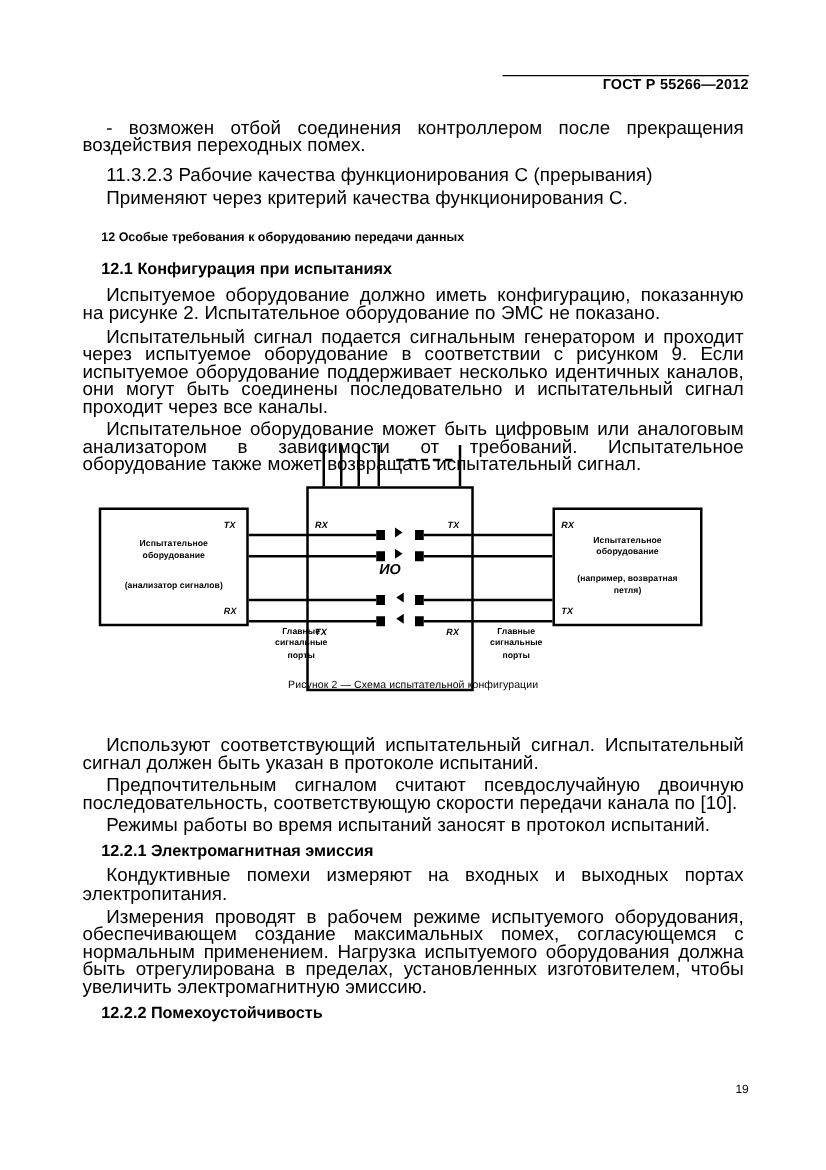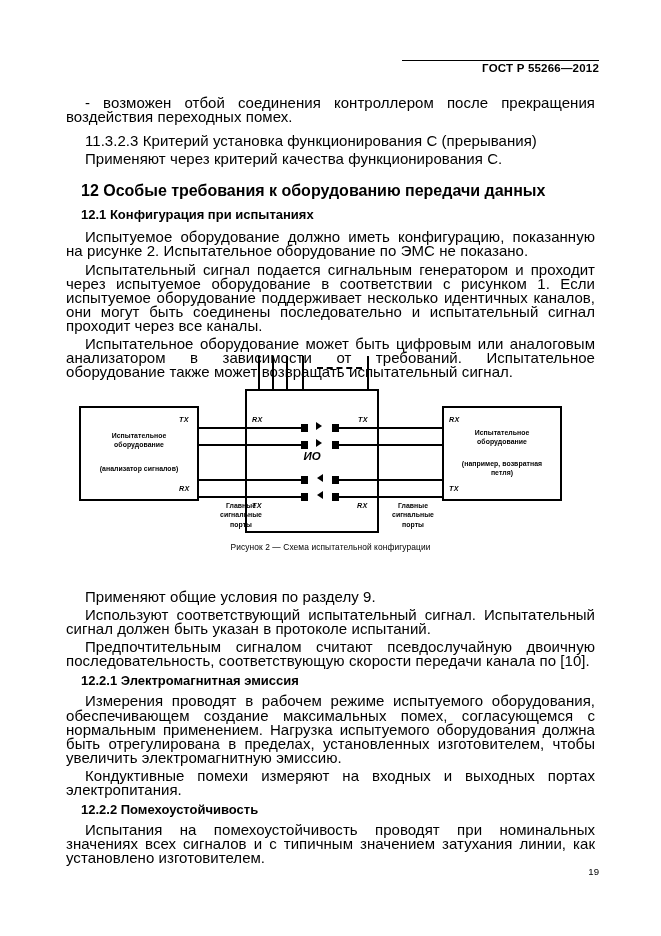--- a/index.html
+++ b/index.html
@@ -54,21 +54,21 @@
     font-size: 15px;
     line-height: 14.1px;
     text-align: justify;
     text-indent: 19px;
     letter-spacing: 0.04px;
     word-spacing: 0.1px;
   }
 
   h2.h-main {
     margin: 0;
-    font-size: 16px;
+    font-size: 10px;
     font-weight: bold;
     line-height: 14px;
     text-indent: 19px;
   }
   h3.h-sub {
     margin: 0;
     font-size: 13px;
     font-weight: bold;
     line-height: 14px;
     text-indent: 19px;
@@ -104,21 +104,21 @@
 
   
   .box {
     position: absolute;
     border: 2px solid #000;
     box-sizing: border-box;
     background: #fff;
   }
   .box-left  { left: 17px;  top: 50px;  width: 120px; height: 95px; }
   .box-right { left: 380px; top: 50px;  width: 120px; height: 95px; }
-  .box-mid   { left: 183px; top: 33px;  width: 134px; height: 144px; }
+  .box-mid   { left: 183px; top: 33px;  width: 134px; height: 164px; }
 
   .box-text {
     position: absolute;
     left: 0;
     width: 100%;
     text-align: center;
     font-size: 6.9px;
     font-weight: bold;
     line-height: 9.3px;
     letter-spacing: 0.05px;
@@ -195,32 +195,32 @@
 
 <div class="page">
 
   <div class="header-rule"></div>
   <div class="header">ГОСТ Р 55266—2012</div>
 
   <div class="content">
 
     <p class="body">-  возможен отбой соединения контроллером после прекращения воздействия переходных помех.</p>
     <div class="sp-2"></div>
-    <p class="body">11.3.2.3  Критерий установка функционирования C (прерывания)</p>
+    <p class="body">11.3.2.3  Рабочие качества функционирования C (прерывания)</p>
     <p class="body">Применяют через критерий качества функционирования C.</p>
 
     <div class="sp-14"></div>
     <h2 class="h-main">12  Особые требования к оборудованию передачи данных</h2>
 
     <div class="sp-10"></div>
     <h3 class="h-sub">12.1  Конфигурация при испытаниях</h3>
 
     <div class="sp-4"></div>
     <p class="body">Испытуемое оборудование должно иметь конфигурацию, показанную на рисунке 2. Испытательное оборудование по ЭМС не показано.</p>
-    <p class="body">Испытательный сигнал подается сигнальным генератором и проходит через испытуемое оборудование в соответствии с рисунком 1. Если испытуемое оборудование поддерживает несколько идентичных каналов, они могут быть соединены последовательно и испытательный сигнал проходит через все каналы.</p>
+    <p class="body">Испытательный сигнал подается сигнальным генератором и проходит через испытуемое оборудование в соответствии с рисунком 9. Если испытуемое оборудование поддерживает несколько идентичных каналов, они могут быть соединены последовательно и испытательный сигнал проходит через все каналы.</p>
     <p class="body">Испытательное оборудование может быть цифровым или аналоговым анализатором в зависимости от требований. Испытательное оборудование также может возвращать испытательный сигнал.</p>
 
   </div>
 
   <div class="figure">
     <div class="fig-canvas">
 
       <div class="vline" style="left:196px; top:0px;  height:34px;"></div>
       <div class="vline" style="left:210px; top:0px;  height:34px;"></div>
       <div class="vline" style="left:224px; top:0px;  height:34px;"></div>
@@ -302,33 +302,32 @@
       </div>
 
     </div>
 
     <div class="fig-caption">Рисунок 2 — Схема испытательной конфигурации</div>
   </div>
 
   <div class="content" style="top:578px;">
 
     <div class="sp-4"></div>
-    <p class="body">Применяют общие условия по разделу 9.</p>
     <p class="body">Используют соответствующий испытательный сигнал. Испытательный сигнал должен быть указан в протоколе испытаний.</p>
     <p class="body">Предпочтительным сигналом считают псевдослучайную двоичную последовательность, соответствующую скорости передачи канала по [10].</p>
+    <p class="body">Режимы работы во время испытаний заносят в протокол испытаний.</p>
 
     <div class="sp-2"></div>
     <h3 class="h-sub">12.2.1  Электромагнитная эмиссия</h3>
     <div class="sp-2"></div>
+    <p class="body">Кондуктивные помехи измеряют на входных и выходных портах электропитания.</p>
     <p class="body">Измерения проводят в рабочем режиме испытуемого оборудования, обеспечивающем создание максимальных помех, согласующемся с нормальным применением. Нагрузка испытуемого оборудования должна быть отрегулирована в пределах, установленных изготовителем, чтобы увеличить электромагнитную эмиссию.</p>
-    <p class="body">Кондуктивные помехи измеряют на входных и выходных портах электропитания.</p>
 
     <div class="sp-2"></div>
     <h3 class="h-sub">12.2.2  Помехоустойчивость</h3>
     <div class="sp-2"></div>
-    <p class="body">Испытания на помехоустойчивость проводят при номинальных значениях всех сигналов и с типичным значением затухания линии, как установлено изготовителем.</p>
     <div class="sp-2"></div>
 
   </div>
 
   <div class="page-number">19</div>
 
 </div>
 
 </body></html>

